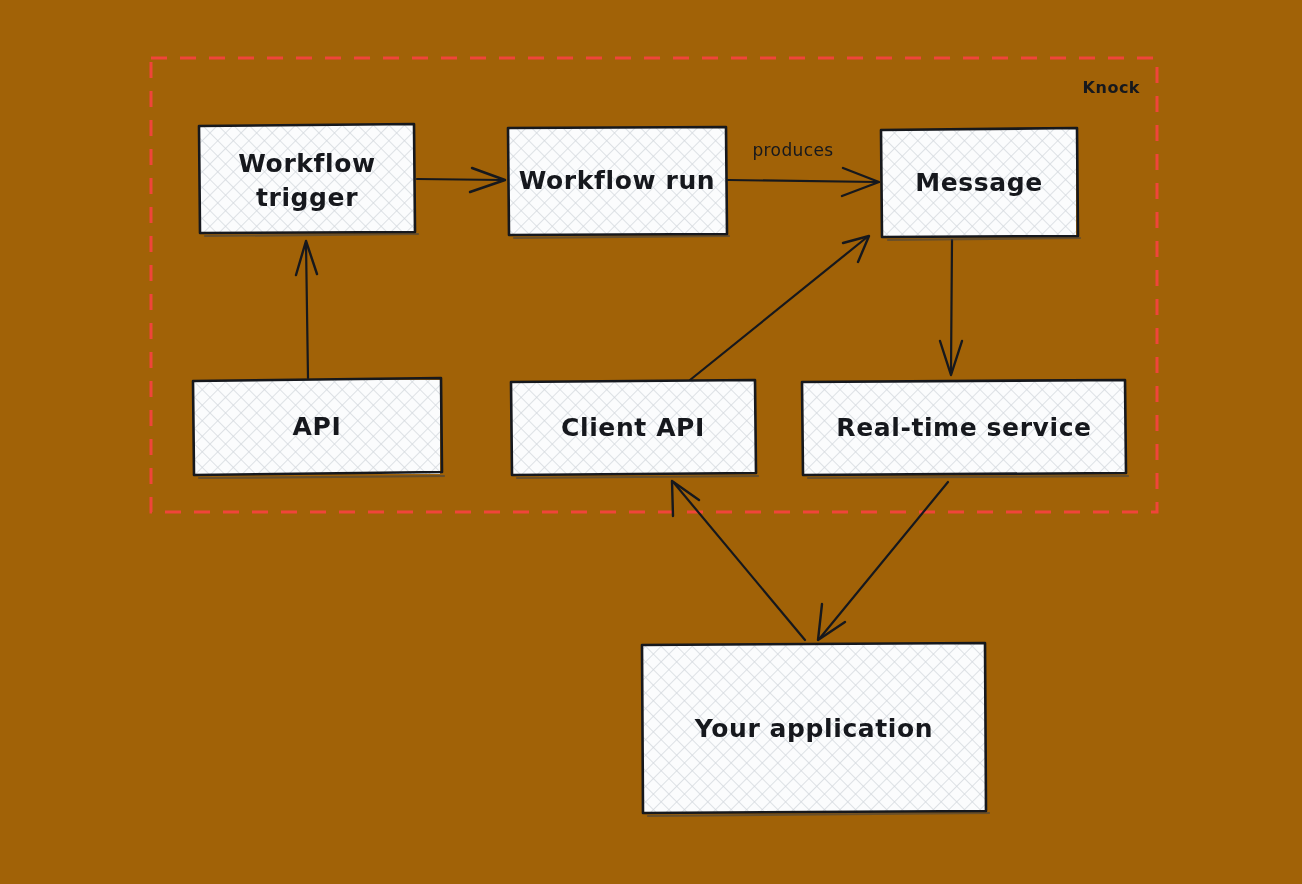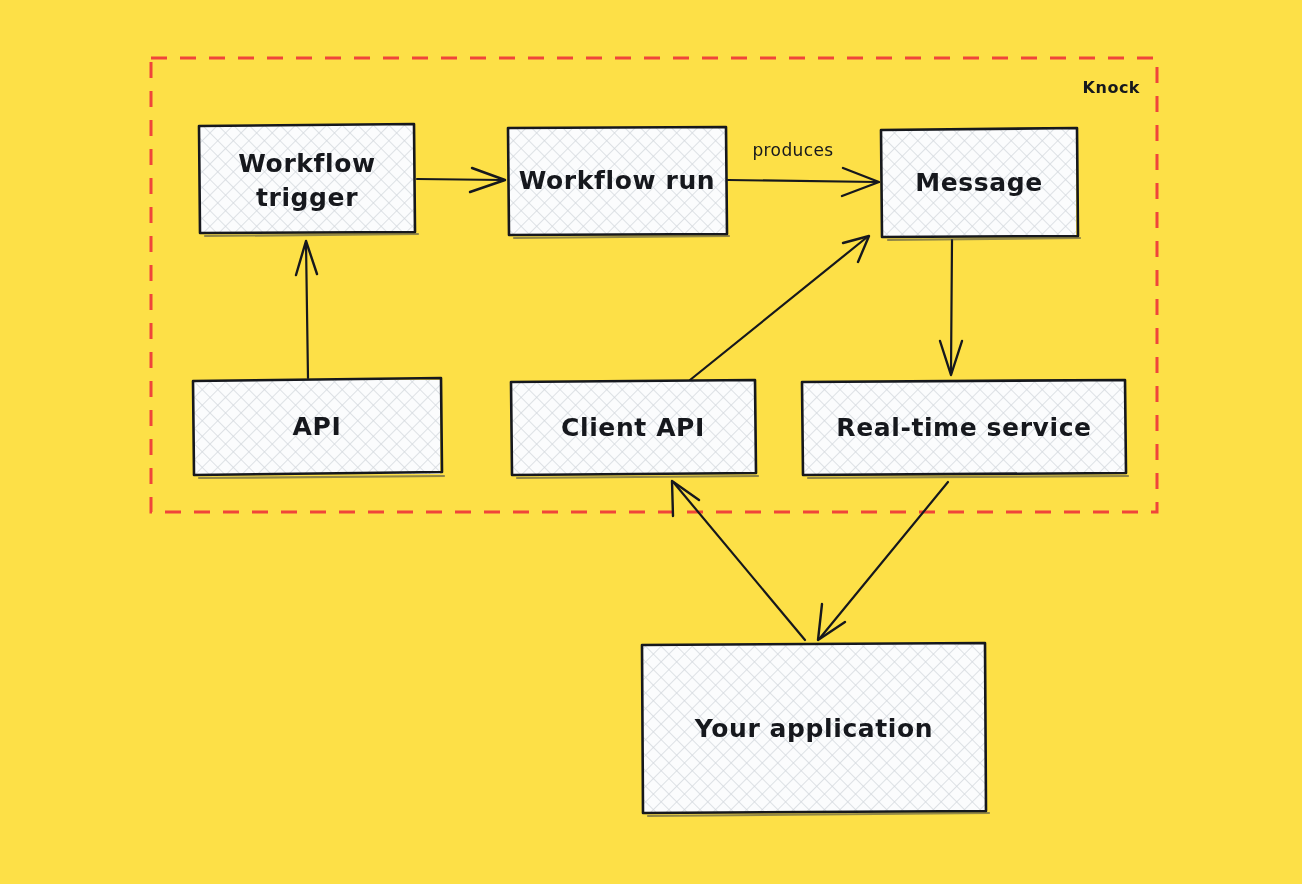--- a/index.html
+++ b/index.html
@@ -8,21 +8,21 @@
     padding: 0;
     background: #ffffff;
   }
   body {
     font-family: "DejaVu Sans", sans-serif;
   }
   #canvas {
     position: relative;
     width: 1302px;
     height: 884px;
-    background: #fde047;
+    background: #a16207;
     overflow: hidden;
   }
   #diagram-svg {
     position: absolute;
     top: 0;
     left: 0;
     width: 1302px;
     height: 884px;
   }
   .node-label {

